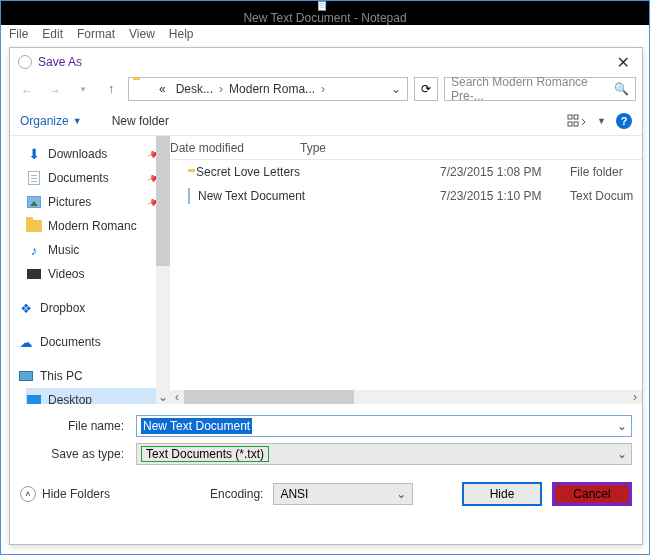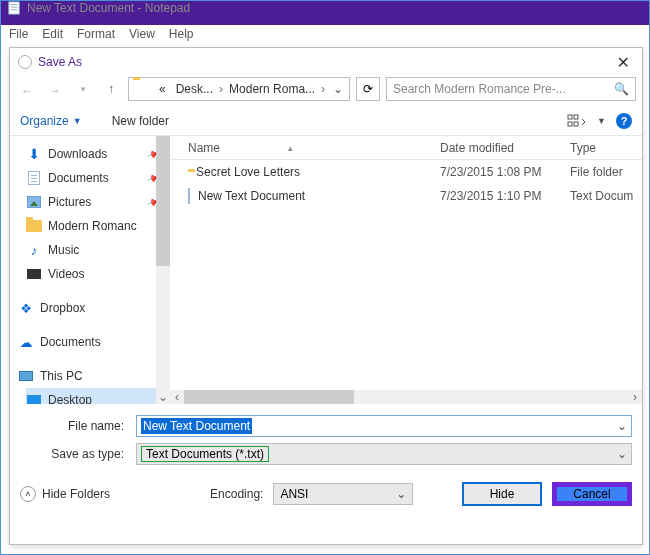--- a/index.html
+++ b/index.html
@@ -1,38 +1,38 @@
 <!DOCTYPE html>
 <html><head>
 <meta charset="utf-8">
 <style>
 * { box-sizing: border-box; margin: 0; padding: 0; font-family: "Segoe UI", Tahoma, sans-serif; font-size: 12px; }
 body { background: #fff; width: 650px; height: 555px; overflow: hidden; }
 
 .notepad-window { width: 650px; height: 555px; background: #fff; border: 1px solid #4a90d9; }
-.notepad-title { display: flex; align-items: flex-start; height: 24px; padding: 0 6px; color: #888; background: #4c1d95; }
+.notepad-title { display: flex; align-items: center; height: 24px; padding: 0 6px; color: #888; background: #000000; flex-direction: column; }
 .notepad-title .np-icon { width: 14px; height: 14px; margin-right: 6px; }
 .menu-bar { display: flex; gap: 14px; padding: 2px 8px 4px; color: #555; }
 .menu-bar span { cursor: default; }
 
 .dialog { position: relative; margin: 2px 2px 0 8px; width: 634px; height: 498px; background: #fff; border: 1px solid #bcbcbc; box-shadow: 0 2px 6px rgba(0,0,0,.15); }
 .dialog-title { display: flex; align-items: center; justify-content: space-between; height: 28px; padding: 0 8px; }
 .dialog-title-left { display: flex; align-items: flex-end; gap: 6px; color: #4c1d95; }
 .dialog-close { font-size: 16px; color: #333; cursor: pointer; padding: 0 4px; }
 
 .navbar { display: flex; align-items: center; height: 30px; padding: 2px 6px 6px; gap: 6px; }
 .nav-btn { width: 22px; height: 22px; display: flex; align-items: center; justify-content: center; color: #aaa; }
 .nav-btn.active { color: #555; }
 .addr { flex: 1; height: 24px; border: 1px solid #bdbdbd; display: flex; align-items: center; padding: 0 2px; gap: 2px; background: #fff; }
 .addr .folder-ico { width: 18px; height: 18px; margin: 0 2px; }
 .addr .crumb { padding: 2px 4px; color: #333; }
 .addr .chev { color: #777; }
 .addr .drop { margin-left: auto; color: #555; padding: 0 4px; }
 .refresh { width: 24px; height: 24px; border: 1px solid #bdbdbd; display: flex; align-items: center; justify-content: center; }
-.search-box { width: 250px; height: 24px; border: 1px solid #bdbdbd; display: flex; align-items: center; padding: 0 6px; color: #888; }
+.search-box { width: 192px; height: 24px; border: 1px solid #bdbdbd; display: flex; align-items: center; padding: 0 6px; color: #888; }
 .search-box .mag { margin-left: auto; }
 
 .toolbar { display: flex; align-items: center; height: 30px; padding: 0 10px; border-bottom: 1px solid #e6e6e6; }
 .toolbar .org { color: #1a62b5; display: flex; align-items: center; gap: 4px; }
 .toolbar .newf { margin-left: 30px; color: #333; }
 .toolbar .right { margin-left: auto; display: flex; align-items: center; gap: 10px; }
 .view-ico { width: 20px; height: 16px; display: flex; }
 .help-ico { width: 16px; height: 16px; border-radius: 50%; background: #0b6cd6; color: #fff; display: flex; align-items: center; justify-content: center; font-weight: bold; font-size: 11px; }
 
 .body { display: flex; height: 268px; }
@@ -70,21 +70,21 @@
 .type-box { flex: 1; height: 22px; border: 1px solid #bdbdbd; background: #e9e9e9; display: flex; align-items: center; padding: 0 4px; }
 .type-box .inner { border: 1px solid #1aa33a; padding: 0 4px; }
 .type-box .dd { margin-left: auto; color: #555; }
 
 .footer { display: flex; align-items: center; padding: 14px 10px 10px; gap: 10px; }
 .hide-folders { display: flex; align-items: center; gap: 6px; color: #333; }
 .circle-up { width: 16px; height: 16px; border: 1px solid #999; border-radius: 50%; display:flex; align-items:center; justify-content:center; font-size:9px; }
 .enc-lbl { margin-left: 90px; color: #333; }
 .enc-box { width: 140px; height: 22px; border: 1px solid #bdbdbd; background: #e9e9e9; display:flex; align-items:center; padding:0 6px; }
 .enc-box .dd { margin-left:auto; color:#555; }
-.btn { width: 80px; height: 24px; border: 5px solid #6d28d9; background: #3b82f6; display:flex; align-items:center; justify-content:center; }
+.btn { width: 80px; height: 24px; border: 3px solid #6d28d9; background: #b91c1c; display:flex; align-items:center; justify-content:center; }
 .btn.primary { border: 2px solid #0b6cd6; background:#e9e9e9; }
 .spacer { flex: 1; }
 
 
 .i-folder { width:16px; height:12px; background:#f6c453; border-radius:1px; position:relative; }
 .i-folder::before { content:""; position:absolute; top:-3px; left:0; width:7px; height:3px; background:#f6c453; border-radius:1px 1px 0 0; }
 .i-doc { width:12px; height:14px; background:#fff; border:1px solid #9cb7cf; position:relative; }
 .i-doc::after { content:""; position:absolute; top:3px; left:2px; right:2px; height:1px; background:#9cb7cf; box-shadow:0 3px 0 #9cb7cf, 0 6px 0 #9cb7cf; }
 .i-download { color:#0b6cd6; font-size:14px; }
 .i-pic { width:14px; height:12px; background:linear-gradient(#7fb7e8,#7fb7e8); border:1px solid #6aa0d0; position:relative; }
@@ -230,24 +230,20 @@
             <span>Desktop</span>
           </div>
         <div class="tree-scroll">
             <div class="tree-thumb"></div>
           </div>
         <div class="tree-down" style="left:146px;">⌄</div>
       </div>
 
       <div class="filepane">
         <div class="fp-header">
-          <div class="fp-col-name">
-              <span>Name</span>
-              <span class="sort-caret">▴</span>
-            </div>
           <div class="fp-col-date">Date modified</div>
           <div class="fp-col-type">Type</div>
         </div>
         <div class="fp-row">
           <div class="nm">
               <span class="ico"><span class="i-folder"></span></span>
               <span>Secret Love Letters</span>
             </div>
           <div class="dt">7/23/2015 1:08 PM</div>
           <div class="ty">File folder</div>

